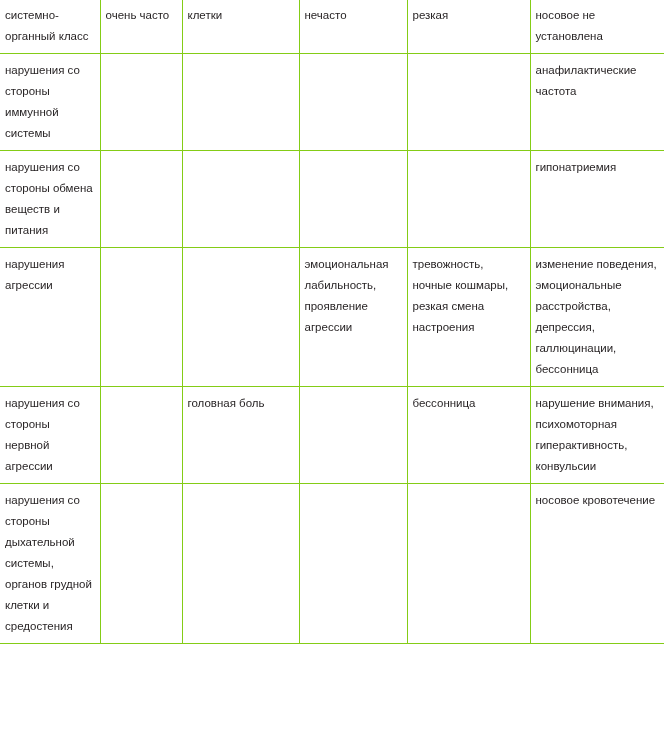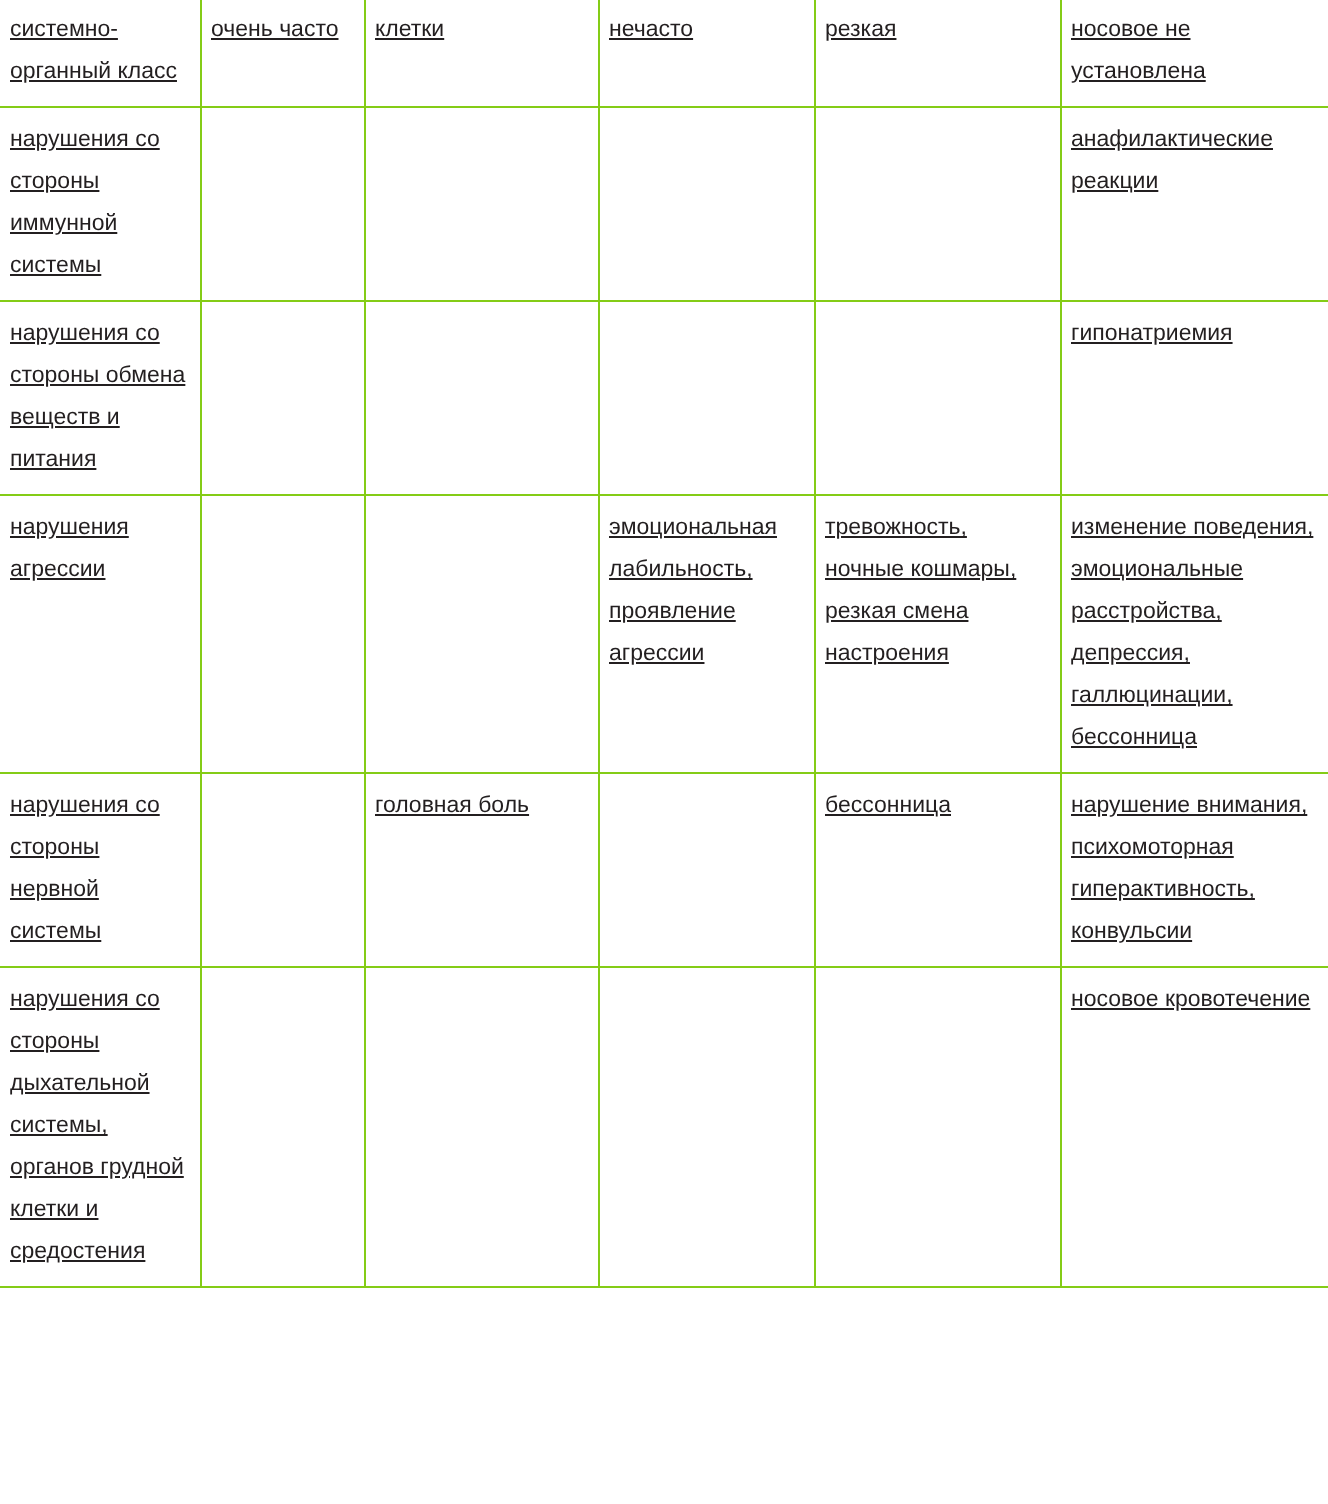--- a/index.html
+++ b/index.html
@@ -46,21 +46,20 @@
   
   table.adr-table td:first-child {
     border-left: none;
   }
   table.adr-table td:last-child {
     border-right: none;
   }
   .cell-text {
     display: block;
     white-space: pre-line;
-    text-decoration: underline;
   }
 </style>
 </head>
 <body>
 
 <table class="adr-table">
   <colgroup>
     <col class="c0">
       <col class="c1">
       <col class="c2">
@@ -101,21 +100,21 @@
       <td>
           <span class="cell-text"></span>
         </td>
       <td>
           <span class="cell-text"></span>
         </td>
       <td>
           <span class="cell-text"></span>
         </td>
       <td>
-          <span class="cell-text">анафилактические реакции</span>
+          <span class="cell-text">анафилактические частота</span>
         </td>
     </tr>
 
     <tr>
       <td>
           <span class="cell-text">нарушения со стороны обмена веществ и питания</span>
         </td>
       <td>
           <span class="cell-text"></span>
         </td>
@@ -149,21 +148,21 @@
       <td>
           <span class="cell-text">тревожность, ночные кошмары, резкая смена настроения</span>
         </td>
       <td>
           <span class="cell-text">изменение поведения, эмоциональные расстройства, депрессия, галлюцинации, бессонница</span>
         </td>
     </tr>
 
     <tr>
       <td>
-          <span class="cell-text">нарушения со стороны нервной системы</span>
+          <span class="cell-text">нарушения со стороны нервной агрессии</span>
         </td>
       <td>
           <span class="cell-text"></span>
         </td>
       <td>
           <span class="cell-text">головная боль</span>
         </td>
       <td>
           <span class="cell-text"></span>
         </td>

